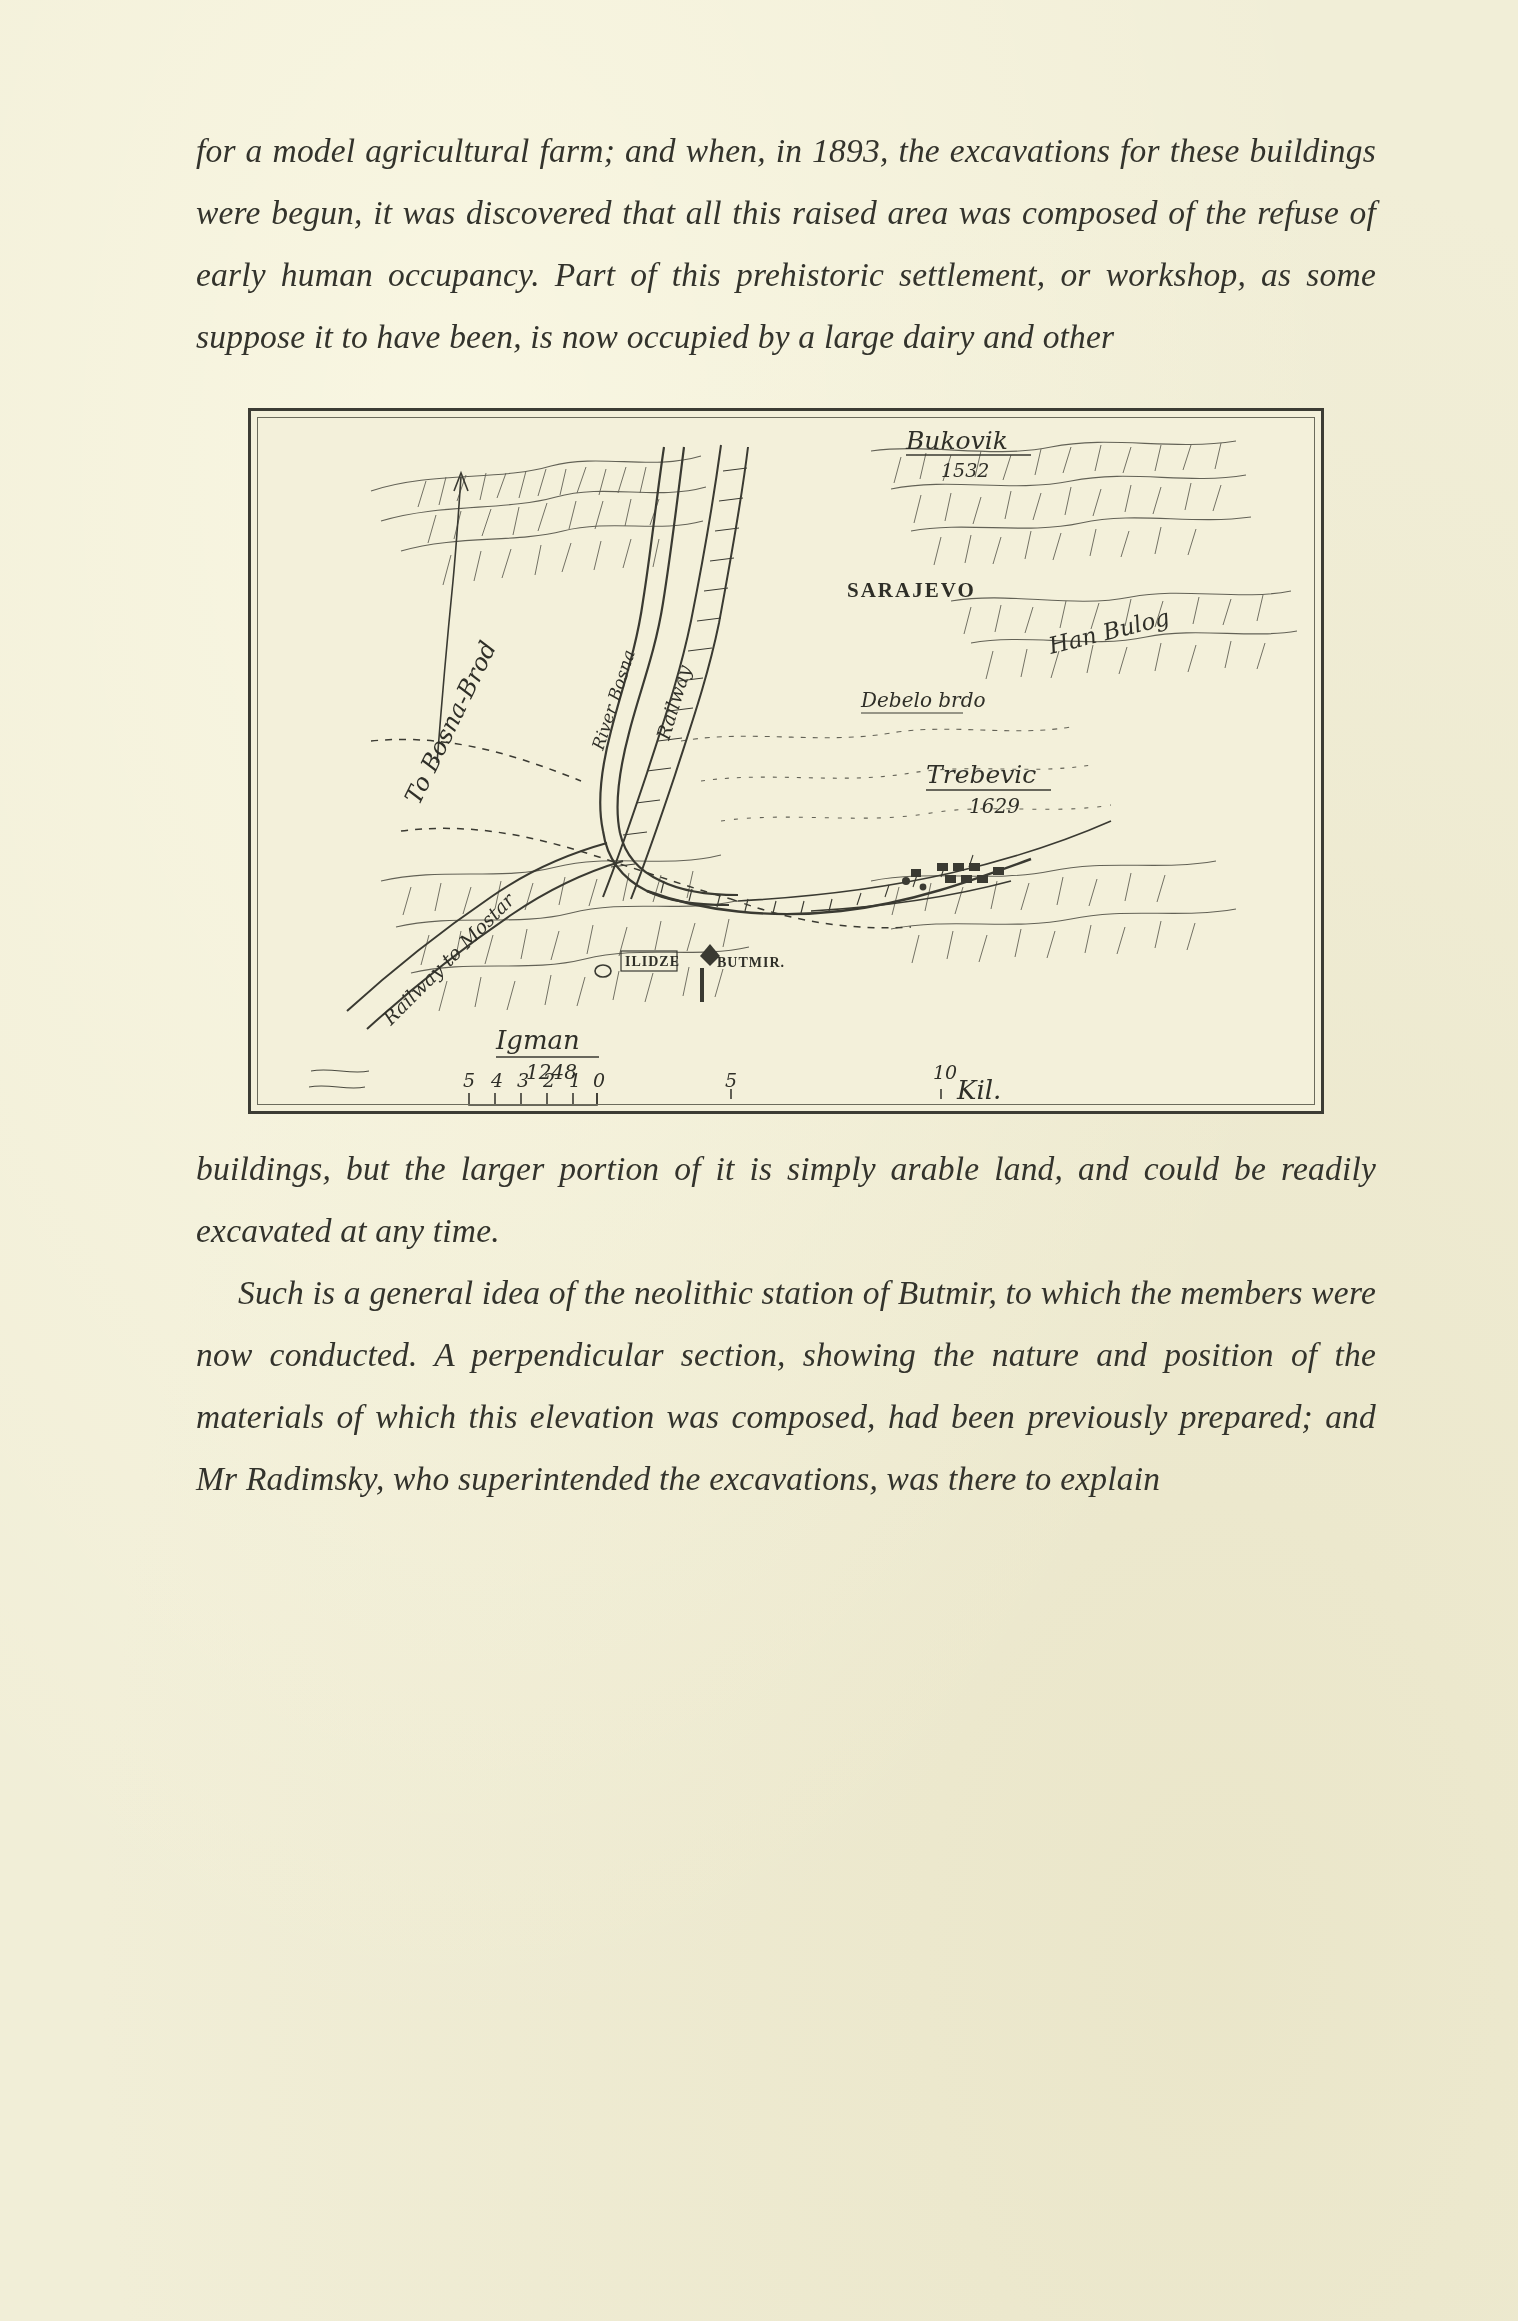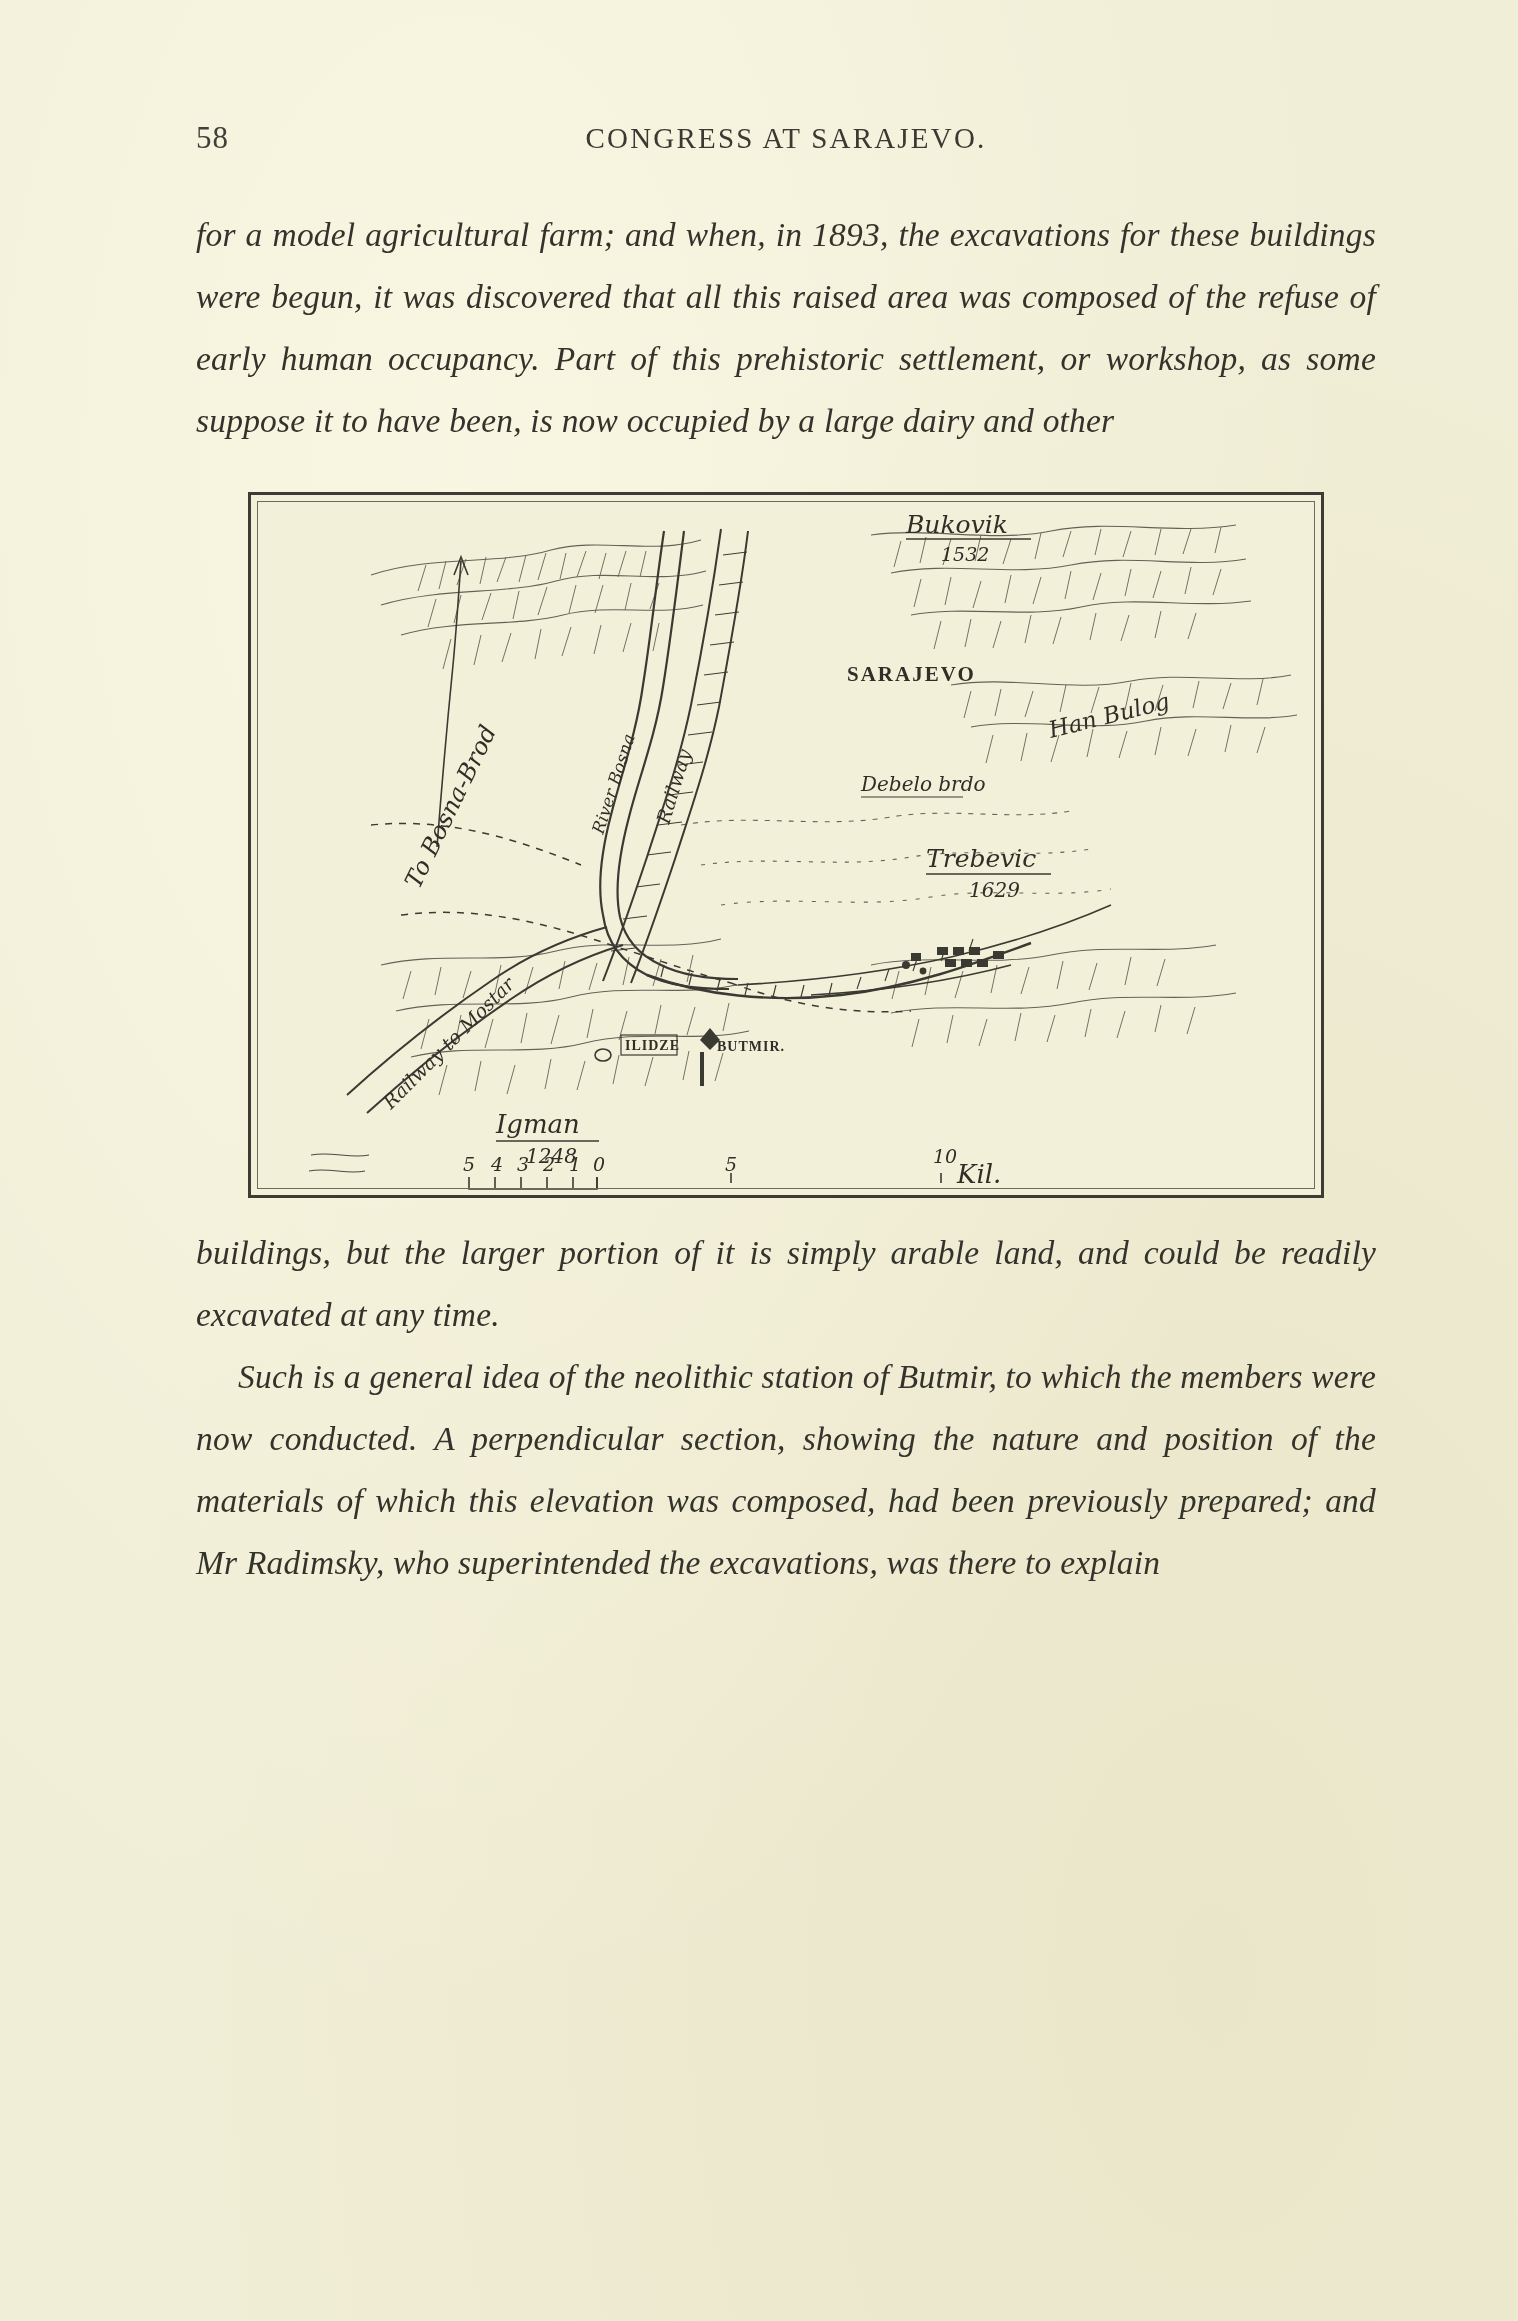--- a/index.html
+++ b/index.html
@@ -110,24 +110,20 @@
     font-weight: bold;
     fill: #2f2f28;
   }
 </style>
 </head>
 <body>
 
 <div class="page">
   <div class="content">
 
-    <div class="header-row">
-      <div class="folio">58</div>
-      <div class="running-head">CONGRESS AT SARAJEVO.</div>
-    </div>
 
     <p class="body-text">for a model agricultural farm; and when, in 1893, the excavations for these buildings were begun, it was discovered that all this raised area was composed of the refuse of early human occupancy.  Part of this prehistoric settlement, or workshop, as some suppose it to have been, is now occupied by a large dairy and other</p>
 
     <div class="figure-block">
       <div class="figure-frame">
         <svg class="map-svg" viewBox="0 0 1070 700" preserveAspectRatio="none">
           <rect x="0" y="0" width="1070" height="700" fill="#f3f0da"></rect>
 
           <g stroke="#4a4a40" fill="none" stroke-width="1.1" opacity="0.85">
 

